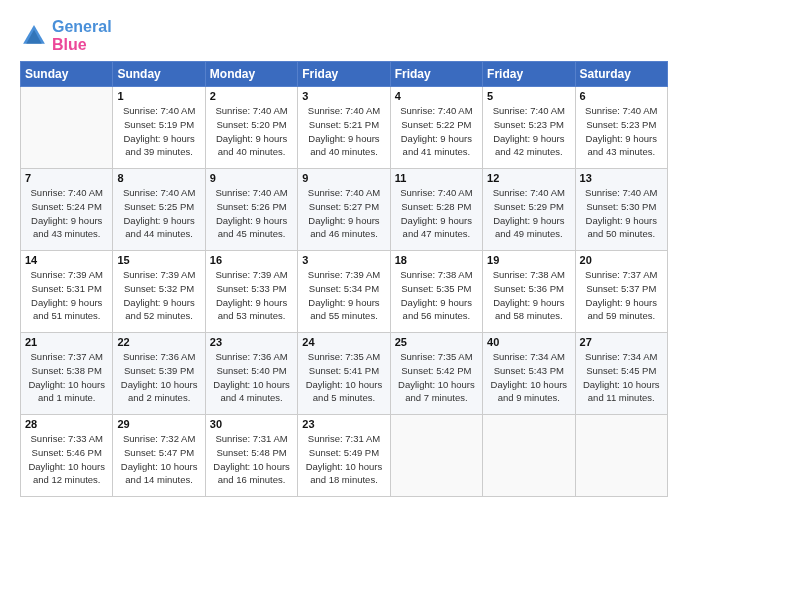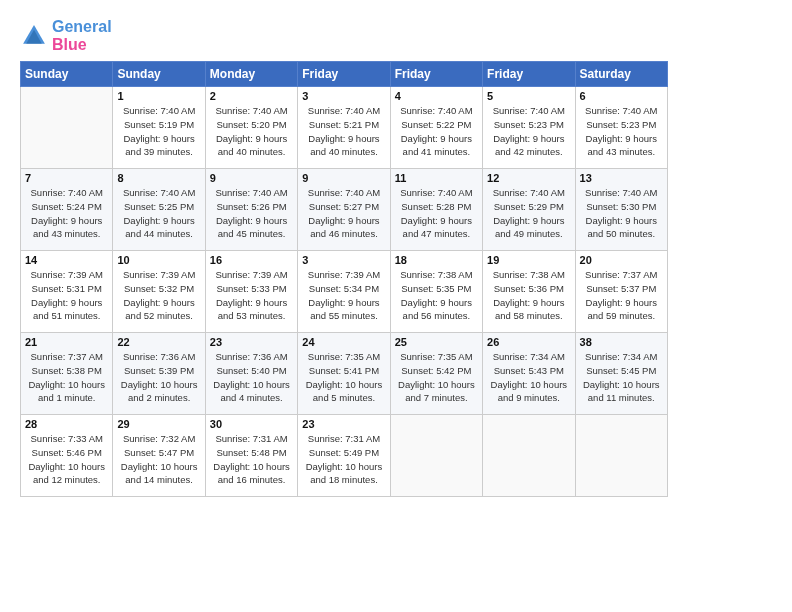--- a/index.html
+++ b/index.html
@@ -185,21 +185,21 @@
             <span class="day-num">13</span>
             <div class="day-info">Sunrise: 7:40 AM<br>Sunset: 5:30 PM<br>Daylight: 9 hours<br>and 50 minutes.</div>
           </td>
         </tr>
         <tr>
           <td>
             <span class="day-num">14</span>
             <div class="day-info">Sunrise: 7:39 AM<br>Sunset: 5:31 PM<br>Daylight: 9 hours<br>and 51 minutes.</div>
           </td>
           <td>
-            <span class="day-num">10</span>
+            <span class="day-num">15</span>
             <div class="day-info">Sunrise: 7:39 AM<br>Sunset: 5:32 PM<br>Daylight: 9 hours<br>and 52 minutes.</div>
           </td>
           <td>
             <span class="day-num">16</span>
             <div class="day-info">Sunrise: 7:39 AM<br>Sunset: 5:33 PM<br>Daylight: 9 hours<br>and 53 minutes.</div>
           </td>
           <td>
             <span class="day-num">3</span>
             <div class="day-info">Sunrise: 7:39 AM<br>Sunset: 5:34 PM<br>Daylight: 9 hours<br>and 55 minutes.</div>
           </td>
@@ -231,25 +231,25 @@
           </td>
           <td>
             <span class="day-num">24</span>
             <div class="day-info">Sunrise: 7:35 AM<br>Sunset: 5:41 PM<br>Daylight: 10 hours<br>and 5 minutes.</div>
           </td>
           <td>
             <span class="day-num">25</span>
             <div class="day-info">Sunrise: 7:35 AM<br>Sunset: 5:42 PM<br>Daylight: 10 hours<br>and 7 minutes.</div>
           </td>
           <td>
-            <span class="day-num">26</span>
+            <span class="day-num">40</span>
             <div class="day-info">Sunrise: 7:34 AM<br>Sunset: 5:43 PM<br>Daylight: 10 hours<br>and 9 minutes.</div>
           </td>
           <td>
-            <span class="day-num">38</span>
+            <span class="day-num">27</span>
             <div class="day-info">Sunrise: 7:34 AM<br>Sunset: 5:45 PM<br>Daylight: 10 hours<br>and 11 minutes.</div>
           </td>
         </tr>
         <tr>
           <td>
             <span class="day-num">28</span>
             <div class="day-info">Sunrise: 7:33 AM<br>Sunset: 5:46 PM<br>Daylight: 10 hours<br>and 12 minutes.</div>
           </td>
           <td>
             <span class="day-num">29</span>

